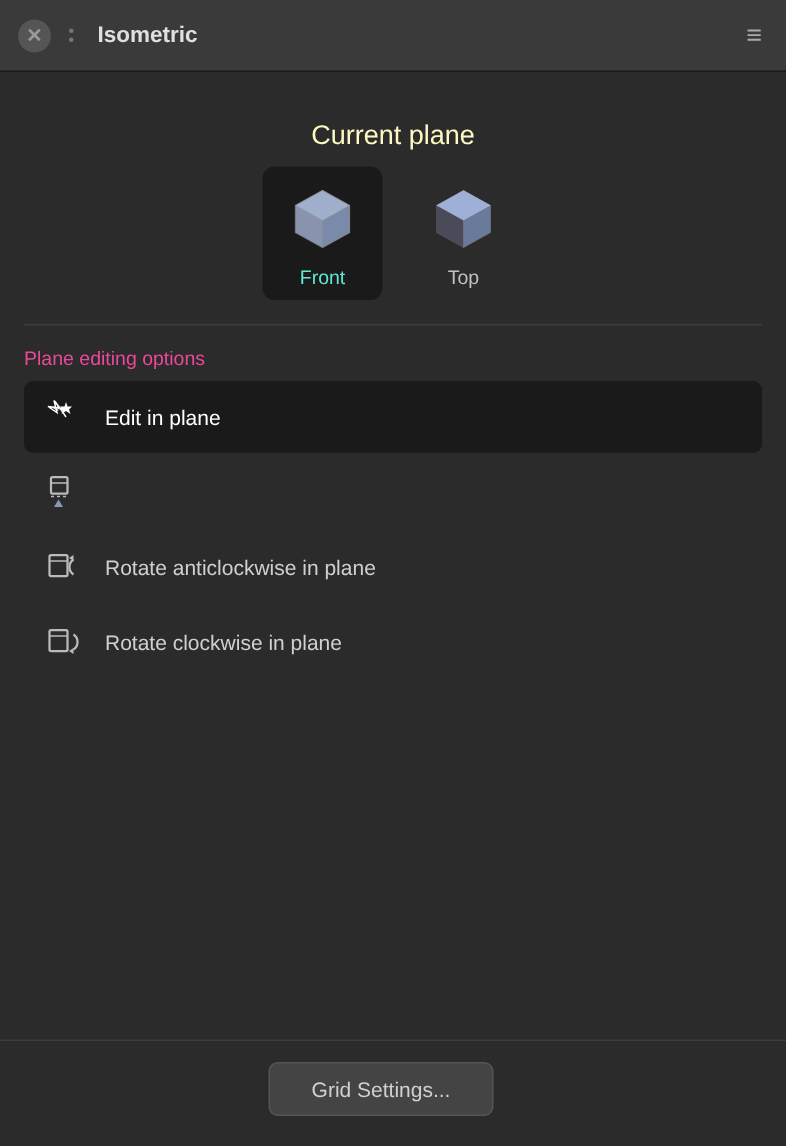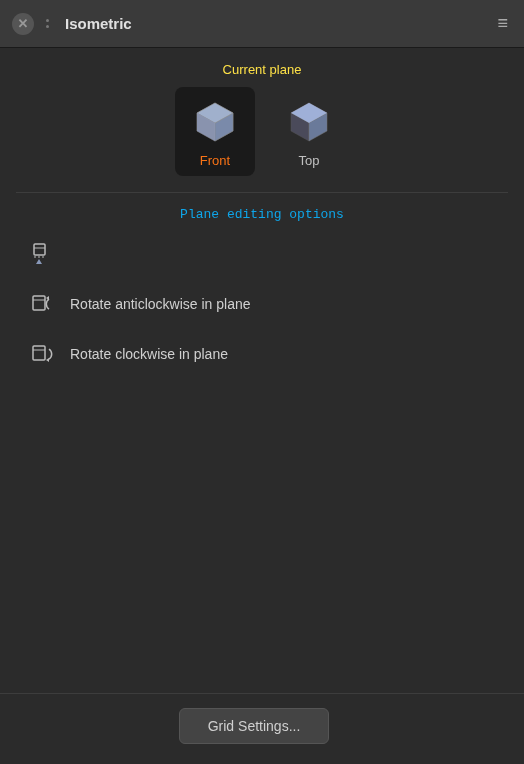--- a/index.html
+++ b/index.html
@@ -91,23 +91,23 @@
       flex: 1;
       display: flex;
       flex-direction: column;
       padding: 0;
       overflow: hidden;
     }
 
     
     .section-label {
       text-align: center;
-      font-size: 13px;
-      color: #fde047;
-      padding: 14px 0 10px 0;
+      font-size: 18px;
+      color: #fef9c3;
+      padding: 32px 0 10px 0;
     }
 
     .plane-buttons {
       display: flex;
       justify-content: center;
       gap: 14px;
       padding: 0 30px 16px 30px;
     }
 
     .plane-btn {
@@ -120,46 +120,45 @@
       cursor: pointer;
       padding: 8px 12px;
       border-radius: 8px;
       color: #c0c0c0;
       font-size: 13px;
       min-width: 80px;
     }
 
     .plane-btn.active {
       background: #1a1a1a;
-      color: #f97316;
+      color: #5eead4;
     }
 
     .cube-icon {
       width: 52px;
       height: 52px;
     }
 
     .divider {
       height: 1px;
       background: #3d3d3d;
       margin: 0 16px;
     }
 
     
     .editing-section {
       padding: 0 16px;
       flex: 1;
     }
 
     .editing-label {
-      text-align: center;
+      text-align: left;
       font-size: 13px;
-      color: #0ea5e9;
+      color: #ec4899;
       padding: 14px 0 8px 0;
-      font-family: Liberation Mono, monospace;
     }
 
     .option-list {
       list-style: none;
       display: flex;
       flex-direction: column;
       gap: 2px;
     }
 
     .option-item {
@@ -261,20 +260,32 @@
       </div>
     </div>
 
     <div class="divider"></div>
 
     <div class="editing-section">
       <div class="editing-label">Plane editing options</div>
 
       <ul class="option-list">
 
+        <li class="option-item active">
+          <div class="option-icon">
+            <svg width="26" height="26" viewBox="0 0 26 26">
+
+              <polygon points="6,2 8,9 2,6 9,8 6,14 9,8 14,10 9,8" fill="white" opacity="0.9"></polygon>
+              <polygon points="5,2 7,10 1,6 9,7 13,13 9,7 15,9 9,7" fill="none" stroke="white" stroke-width="1"></polygon>
+
+              <polygon points="13,3 14,6 17,6 15,8 16,11 13,9 10,11 11,8 9,6 12,6" fill="white"></polygon>
+            </svg>
+          </div>
+          <span>Edit in plane</span>
+        </li>
 
 
 
         <li class="option-item">
           <div class="option-icon">
             <svg width="26" height="26" viewBox="0 0 26 26">
               <rect x="3" y="3" width="11" height="11" rx="1" fill="none" stroke="#bbb" stroke-width="1.5"></rect>
               <line x1="3" y1="7" x2="14" y2="7" stroke="#bbb" stroke-width="1"></line>
               <polygon points="8,18 5,23 11,23" fill="#8898b8"></polygon>
               <line x1="3" y1="16" x2="14" y2="16" stroke="#bbb" stroke-width="1" stroke-dasharray="2,2"></line>

